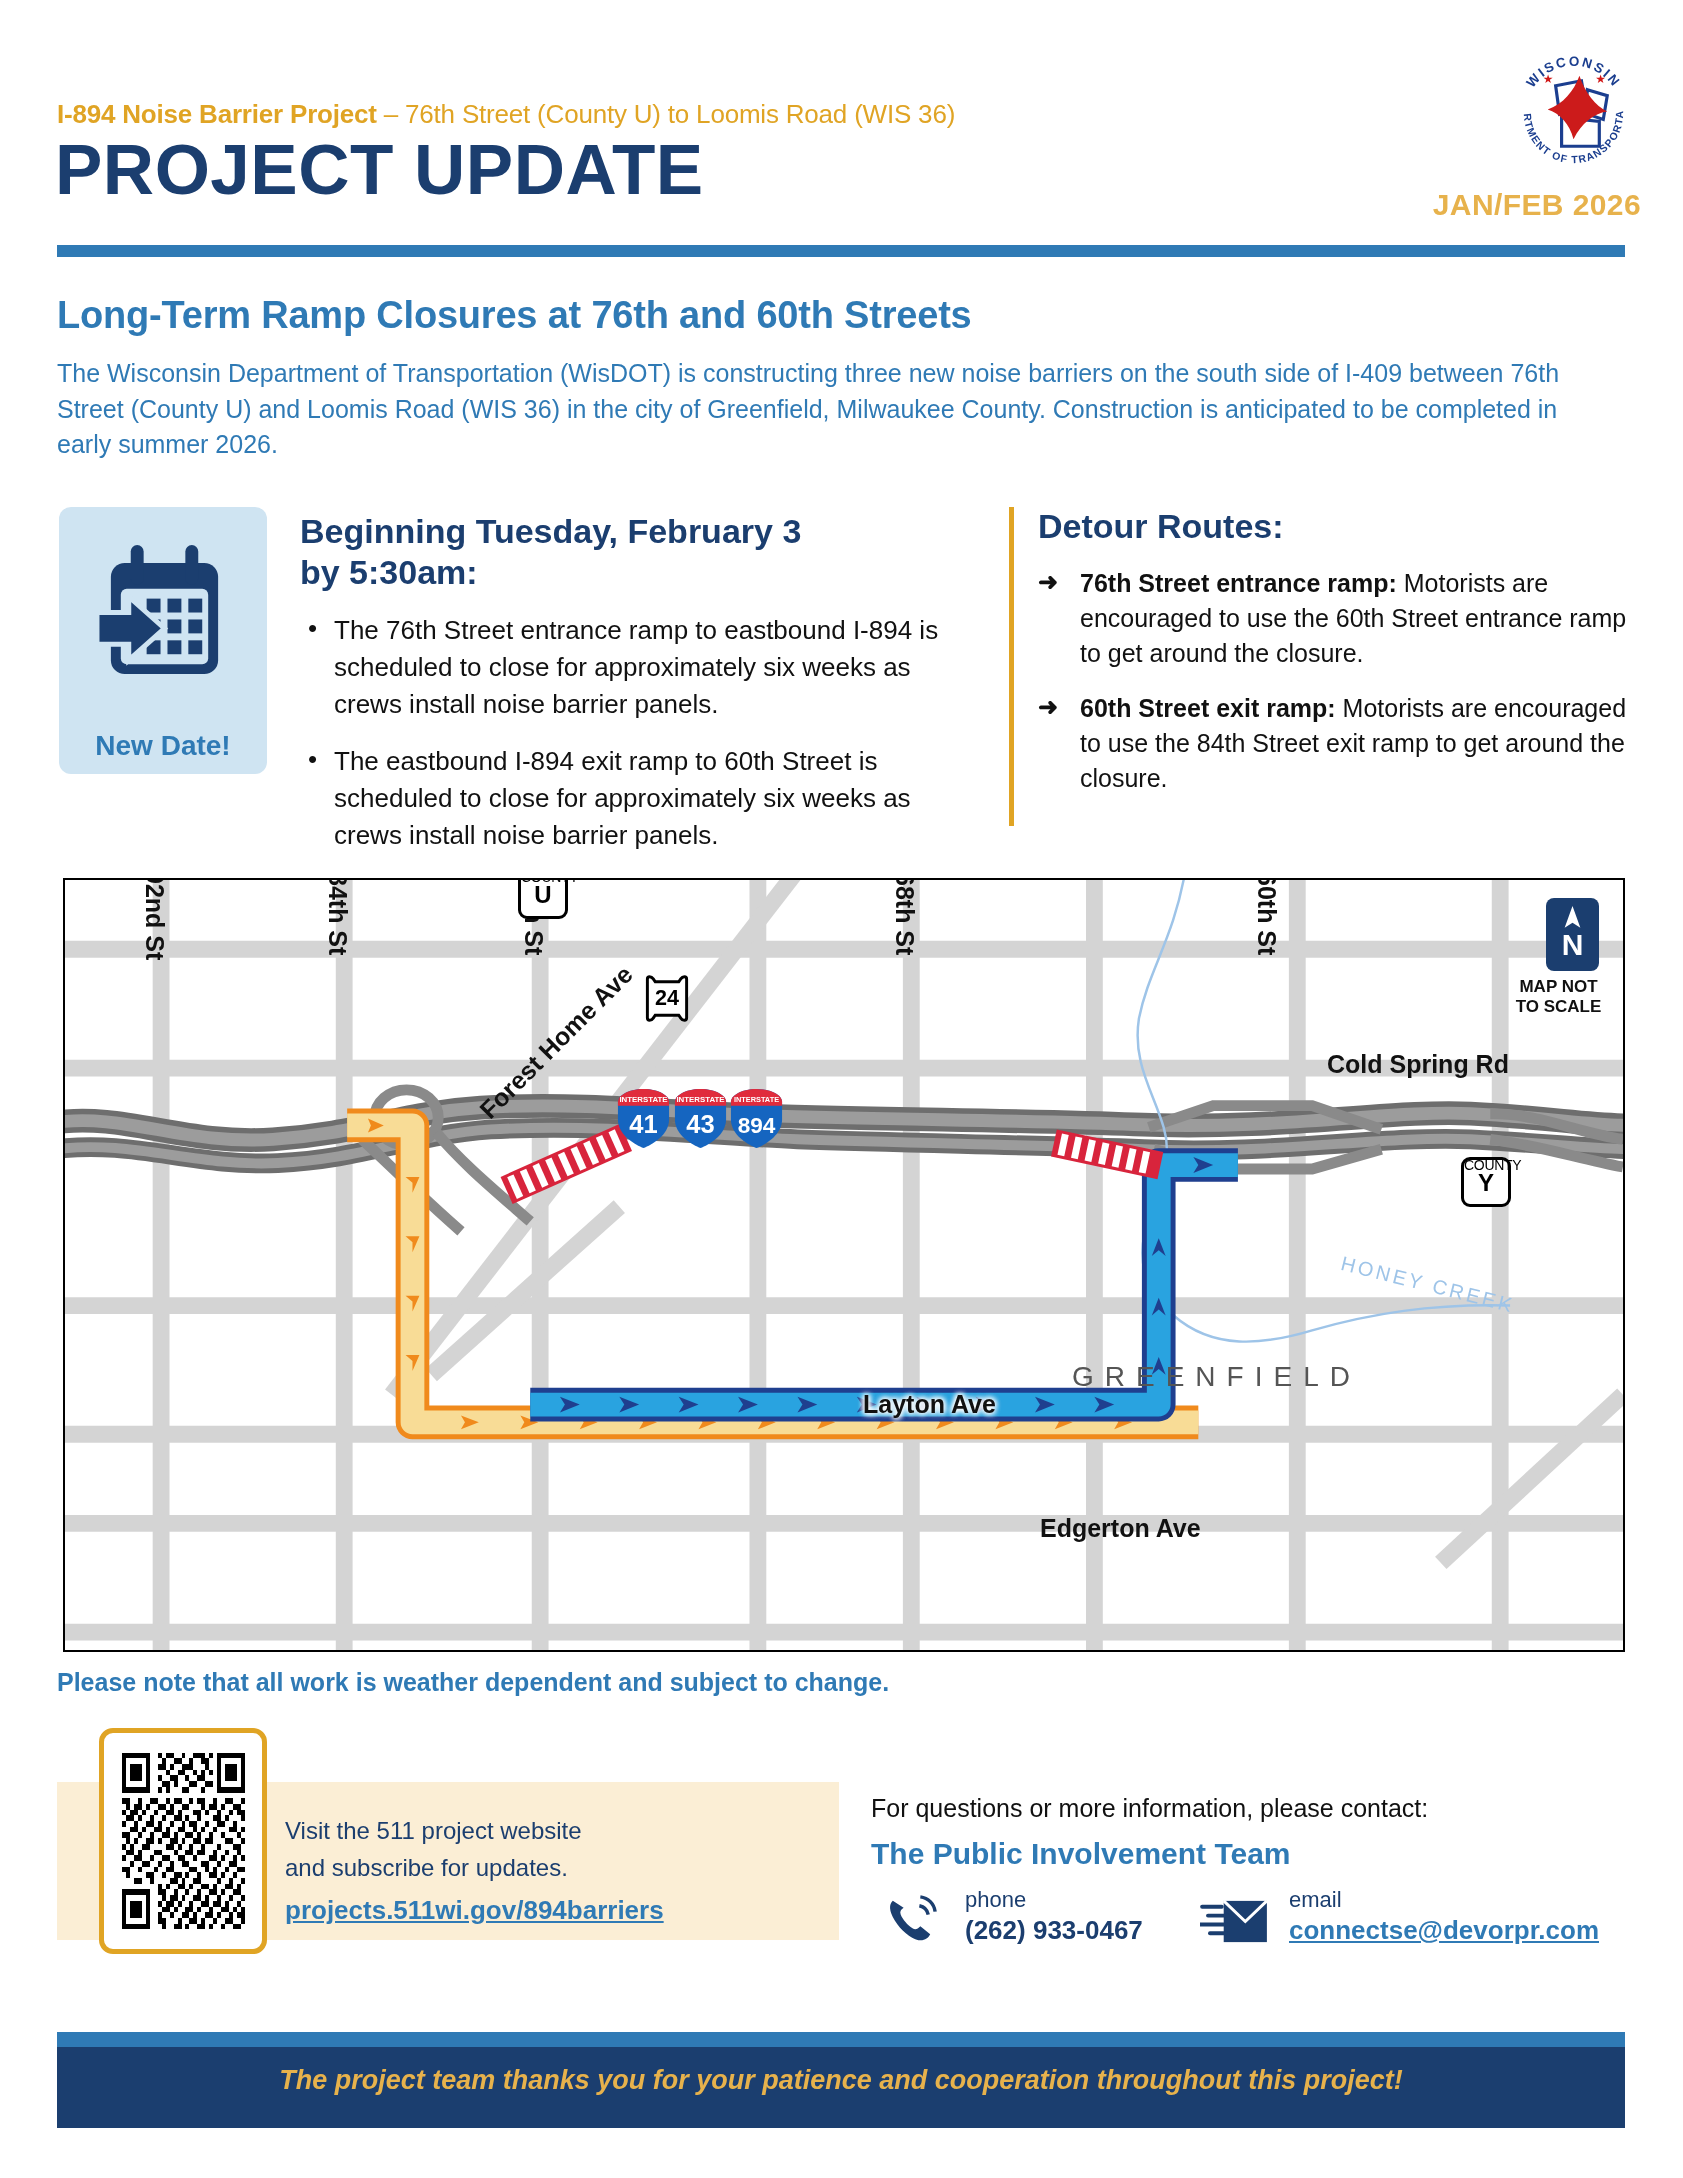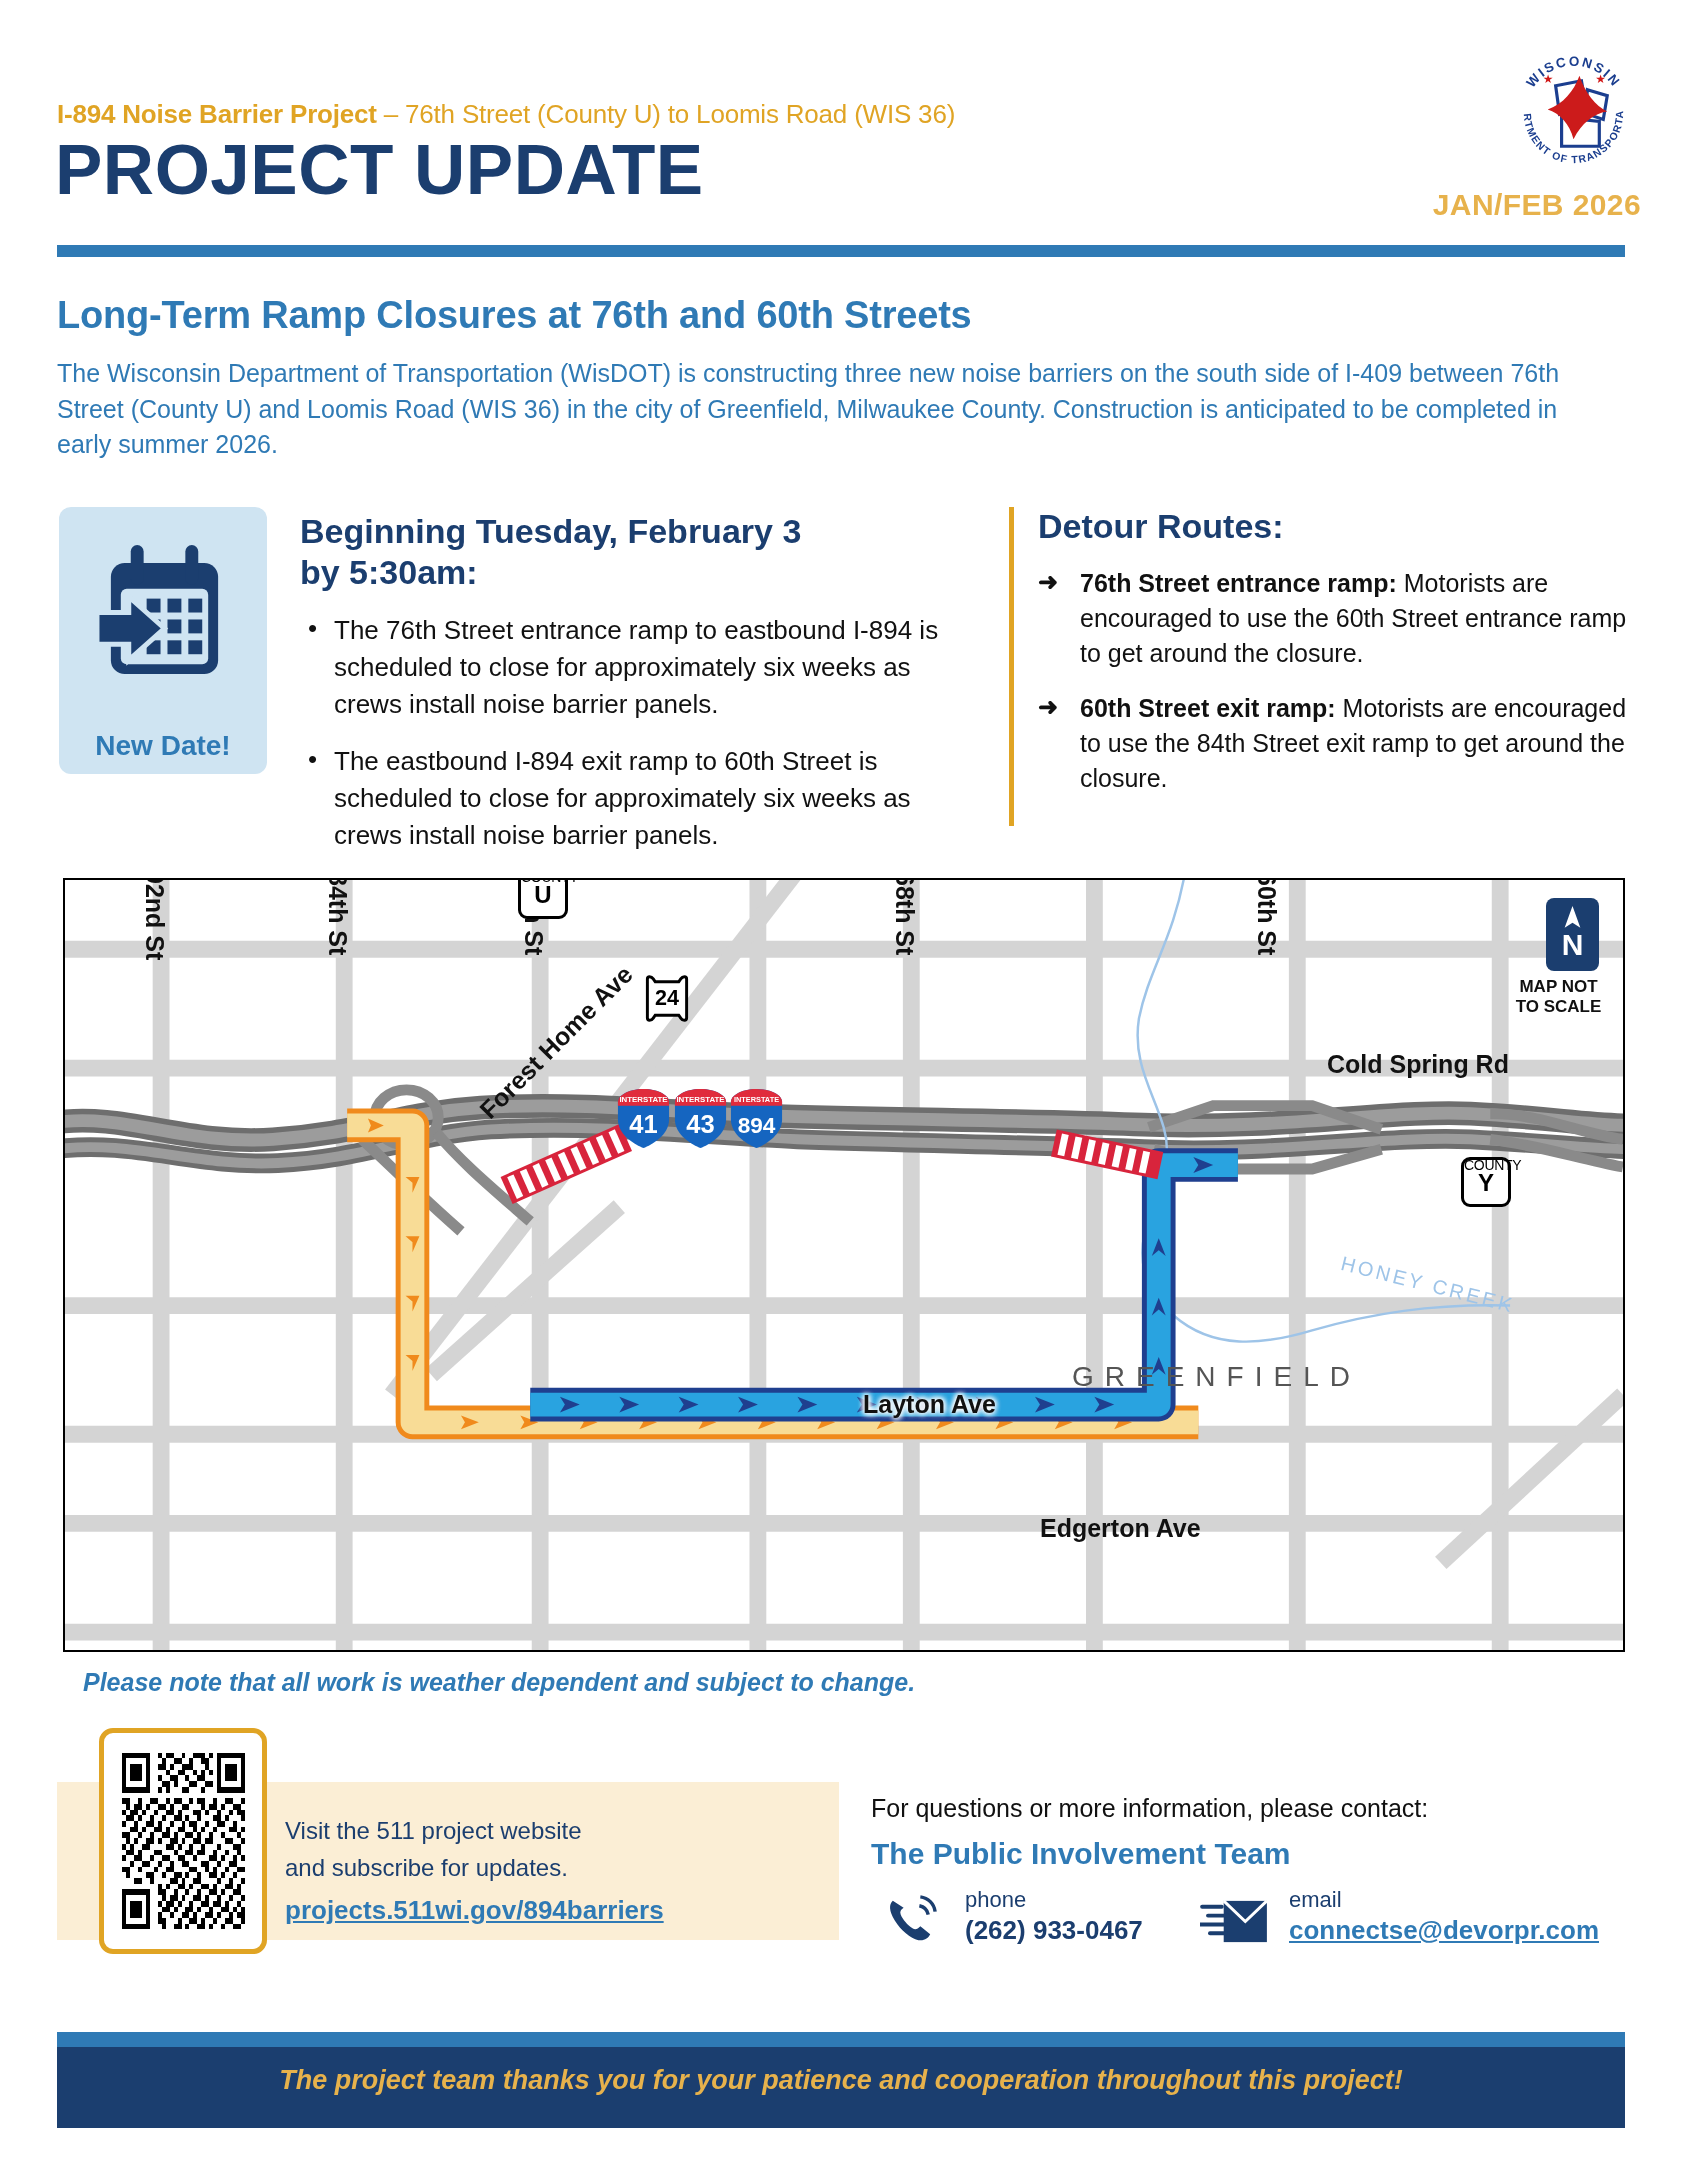--- a/index.html
+++ b/index.html
@@ -97,21 +97,21 @@
     text-align:center;
   }
   .shield-cty .c1{font-size:14px;font-weight:normal;line-height:11px;letter-spacing:-0.3px;}
   .shield-cty .c2{font-size:24px;font-weight:bold;line-height:24px;}
 
   .shield-wis{position:absolute;width:48px;height:51px;}
 
   .ishield{position:absolute;width:59px;height:65px;}
 
   .weather{
-    position:absolute;left:57px;top:1668px;font-size:25px;font-weight:bold;font-style:italic;color:#2F7AB5;margin-left:26px;
+    position:absolute;left:57px;top:1668px;font-size:25px;font-weight:bold;color:#2F7AB5;
   }
 
   
   .qrband{position:absolute;left:57px;top:1782px;width:782px;height:158px;background:#FBEED5;}
   .qrcard{position:absolute;left:99px;top:1728px;width:158px;height:216px;background:#fff;border:5px solid #E0A424;border-radius:14px;}
   .qr{position:absolute;left:14px;top:14px;width:131px;height:188px;}
   .qrtext{position:absolute;left:285px;top:1812px;width:475px;font-size:24px;line-height:1.55;color:#1B3E6F;}
   .qrlink{display:block;margin-top:4px;font-size:26px;font-weight:bold;color:#2F7AB5;text-decoration:underline;}
 
   .c-head{position:absolute;left:871px;top:1794px;font-size:25px;color:#111;}

